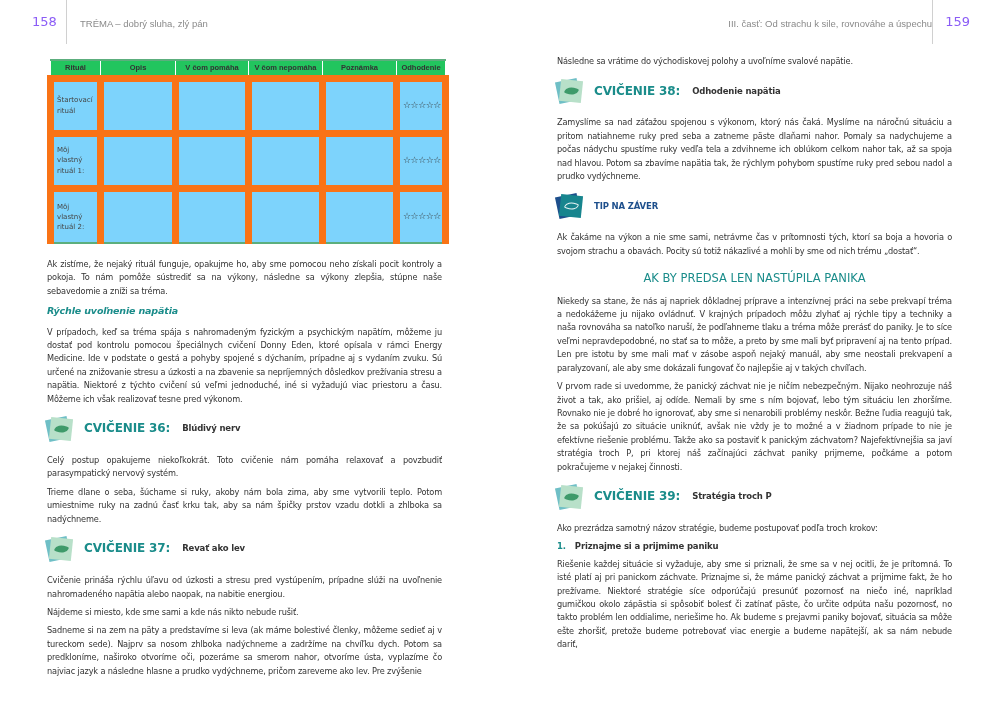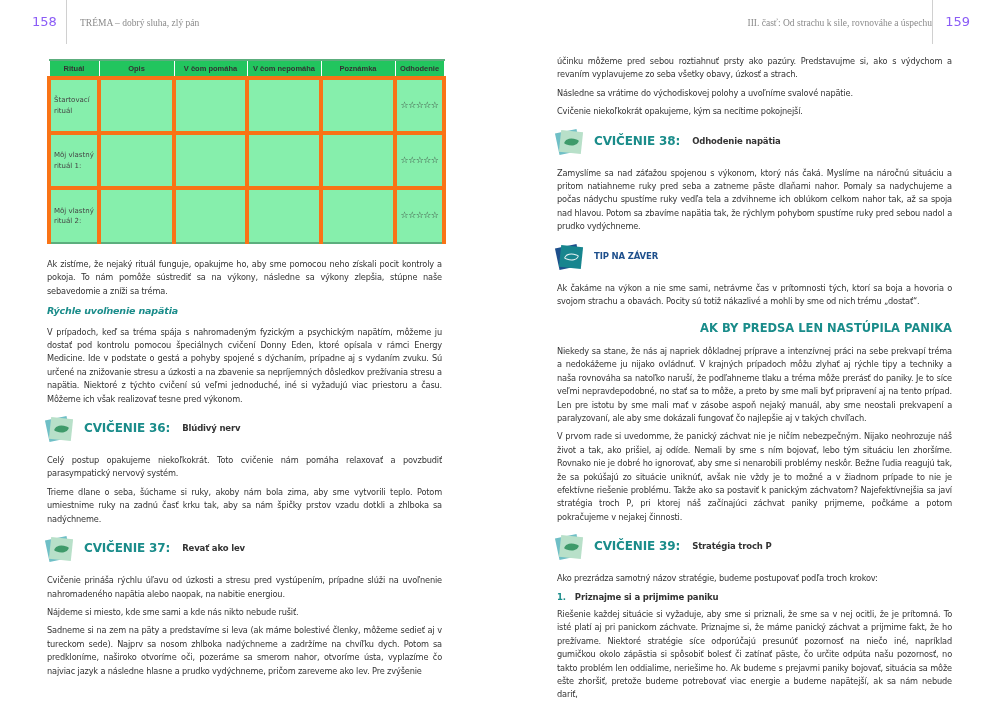--- a/index.html
+++ b/index.html
@@ -10,41 +10,41 @@
   .page-left { left: 0; width: 500px; }
   .page-right { left: 500px; width: 500px; }
 
   
   .folio { position: absolute; top: 14px; font-size: 13px; color: #8b5cf6; font-family: "DejaVu Sans", sans-serif; }
   .folio-left { left: 32px; }
   .folio-right { right: 30px; }
   .vrule { position: absolute; top: 0; width: 1px; height: 44px; background: #d0d0d0; }
   .vrule-left { left: 66px; }
   .vrule-right { right: 67px; }
-  .running-head { position: absolute; top: 18px; font-size: 9.5px; color: #8a8a8a; font-family: Liberation Serif, serif; white-space: nowrap; }
+  .running-head { position: absolute; top: 18px; font-size: 9.5px; color: #8a8a8a; font-family: Liberation Sans, sans-serif; white-space: nowrap; }
   .running-head-left { left: 80px; }
   .running-head-right { right: 68px; }
 
   
   .ritual-table { position: absolute; left: 47px; top: 59px; width: 395px; border-collapse: collapse; table-layout: fixed; }
   .ritual-table th { background: #22c55e; font-family: "Liberation Sans Narrow", "Liberation Sans", sans-serif; font-size: 7.5px; font-weight: bold; color: #333; height: 18px; border-top: 2px solid #5cae7d; border-left: 1px solid #fff; border-right: 1px solid #fff; text-align: center; padding: 0 2px; }
-  .ritual-table td { background: #86efac; border: 4px solid #f97316; height: 55px; font-size: 7px; color: #444; padding: 0 3px; vertical-align: middle; line-height: 1.45; }
+  .ritual-table td { background: #7dd3fc; border: 7px solid #f97316; height: 55px; font-size: 7px; color: #444; padding: 0 3px; vertical-align: middle; line-height: 1.45; }
   .ritual-table tr:last-child td { border-bottom: 2px solid #5cae7d; }
   .ritual-table td.stars { font-size: 9px; text-align: center; letter-spacing: -0.5px; color: #333; }
   .col-ritual { width: 50px; } .col-opis { width: 75px; } .col-pom { width: 73px; }
   .col-nepom { width: 74px; } .col-pozn { width: 74px; } .col-hod { width: 49px; }
 
   
   .text-col { position: absolute; width: 395px; font-size: 8.2px; line-height: 13.4px; color: #333; text-align: justify; font-family: "DejaVu Sans", sans-serif; letter-spacing: -0.15px; }
   .text-col-left { left: 47px; }
   .text-col-right { left: 557px; }
   .text-col p { margin-bottom: 5px; }
 
   .subhead-italic { color: #1a8c8a; font-style: italic; font-weight: bold; font-size: 9.5px; margin: 6px 0 8px; text-align: left; }
-  .section-head { color: #1a8c8a; font-weight: bold; font-size: 11.5px; margin: 20px 0 9px; text-align: right; letter-spacing: 0; }
+  .section-head { color: #1a8c8a; font-weight: normal; font-size: 11.5px; margin: 20px 0 9px; text-align: center; letter-spacing: 0; }
 
   .exercise { display: flex; align-items: center; height: 30px; margin: 8px 0 10px; text-align: left; }
   .ex-icon { position: relative; width: 26px; height: 26px; margin-right: 11px; flex-shrink: 0; }
   .ex-icon .back { position: absolute; left: 0; top: 2px; width: 22px; height: 22px; background: #6fbfc6; transform: rotate(-12deg); }
   .ex-icon .front { position: absolute; left: 3px; top: 2px; width: 22px; height: 22px; background: #b8e0c9; transform: rotate(6deg); }
   .ex-icon .leaf { position: absolute; left: 8px; top: 9px; width: 13px; height: 8px; background: #3e9a6a; border-radius: 80% 10% 80% 10%; transform: rotate(20deg); }
   .ex-num { color: #1a8c8a; font-weight: bold; font-size: 12px; margin-right: 12px; white-space: nowrap; }
   .ex-title { color: #333; font-weight: bold; font-size: 8.5px; white-space: nowrap; }
 
   .tip-icon .back { background: #1d4f8c; }
@@ -143,23 +143,21 @@
   </div>
 </div>
 
 <div class="page page-right">
   <div class="running-head running-head-right">III. časť: Od strachu k sile, rovnováhe a úspechu</div>
   <div class="vrule vrule-right"></div>
   <div class="folio folio-right">159</div>
 </div>
 
 <div class="text-col text-col-right" style="top:55px;">
-  <p>účinku môžeme pred sebou roztiahnuť prsty ako pazúry. Predstavujme si, ako s výdychom a revaním vyplavujeme zo seba všetky obavy, úzkosť a strach.</p>
   <p>Následne sa vrátime do východiskovej polohy a uvoľníme svalové napätie.</p>
-  <p>Cvičenie niekoľkokrát opakujeme, kým sa necítime pokojnejší.</p>
 
   <div class="exercise">
     <div class="ex-icon">
         <div class="back"></div>
         <div class="front"></div>
         <div class="leaf"></div>
       </div>
     <span class="ex-num">CVIČENIE 38:</span>
     <span class="ex-title">Odhodenie napätia</span>
   </div>

